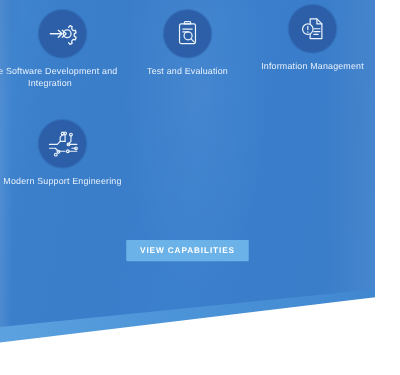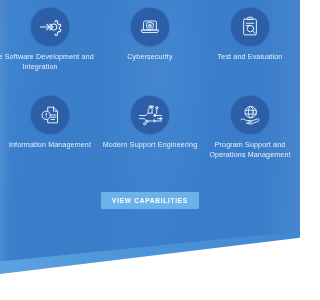--- a/index.html
+++ b/index.html
@@ -169,32 +169,20 @@
           <path d="M22.5 9.2l1.4-1.9 2.3 1.1-0.4 2.4 1.6 1.9 2.3-0.4 0.8 2.5-2 1.3 0 2.5 2 1.3-0.8 2.5-2.3-0.4-1.6 1.9 0.4 2.4-2.3 1.1-1.4-1.9"></path>
           <circle cx="21" cy="16" r="4.1"></circle>
           <path d="M3 16h11"></path>
           <path d="M11.5 12.3L15.6 16l-4.1 3.7"></path>
           <path d="M15.8 12.3L19.9 16l-4.1 3.7"></path>
         </svg>
       </div>
       <div class="cap-label">Agile Software Development and Integration</div>
     </div>
 
-    <div class="cap-item">
-      <div class="icon-circle">
-        <svg width="24" height="24" viewBox="0 0 32 32" fill="none" stroke="#eaf3fc" stroke-width="1.3" stroke-linecap="round" stroke-linejoin="round">
-          <path d="M7.5 9.5a1.5 1.5 0 0 1 1.5-1.5h14a1.5 1.5 0 0 1 1.5 1.5v10.5h-17z"></path>
-          <path d="M4.5 20h23l-1.6 3.4H6.1z"></path>
-          <path d="M16 9.6l4.4 1.7v3.4c0 2.6-1.8 4.6-4.4 5.5-2.6-0.9-4.4-2.9-4.4-5.5v-3.4z"></path>
-          <rect x="14.3" y="14.1" width="3.4" height="2.9" rx="0.5"></rect>
-          <path d="M14.9 14.1v-1.1a1.1 1.1 0 0 1 2.2 0v1.1"></path>
-        </svg>
-      </div>
-      <div class="cap-label">Cybersecurity</div>
-    </div>
 
     <div class="cap-item">
       <div class="icon-circle">
         <svg width="24" height="24" viewBox="0 0 32 32" fill="none" stroke="#eaf3fc" stroke-width="1.3" stroke-linecap="round" stroke-linejoin="round">
           <rect x="7.5" y="5.5" width="17" height="21" rx="1.6"></rect>
           <path d="M12.6 5.5V4.2a1.2 1.2 0 0 1 1.2-1.2h4.4a1.2 1.2 0 0 1 1.2 1.2v1.3z"></path>
           <path d="M11 11h10M11 14h6"></path>
           <circle cx="16.6" cy="18.2" r="4.3"></circle>
           <path d="M19.8 21.4l3.5 3.5"></path>
         </svg>
@@ -232,32 +220,20 @@
           <circle cx="11.2" cy="23.6" r="1.4"></circle>
           <circle cx="8.5" cy="26.5" r="1.4"></circle>
           <circle cx="21.5" cy="16" r="1.4"></circle>
           <circle cx="20.8" cy="23" r="1.4"></circle>
           <circle cx="29.2" cy="20" r="1.3"></circle>
         </svg>
       </div>
       <div class="cap-label">Modern Support Engineering</div>
     </div>
 
-    <div class="cap-item row2">
-      <div class="icon-circle">
-        <svg width="24" height="24" viewBox="0 0 32 32" fill="none" stroke="#eaf3fc" stroke-width="1.25" stroke-linecap="round" stroke-linejoin="round">
-          <circle cx="17" cy="12.2" r="7.6"></circle>
-          <ellipse cx="17" cy="12.2" rx="3.2" ry="7.6"></ellipse>
-          <path d="M9.6 9.6h14.8M9.6 14.8h14.8"></path>
-          <path d="M4 22.2c1.6-1 3-1.1 4.6-0.3l3.6 1.9h4.3c1 0 1.6 0.6 1.6 1.3s-0.6 1.3-1.6 1.3h-3.2"></path>
-          <path d="M13.8 23.8h4.9l7.4-2.6c1-0.4 1.9 0.2 2.1 1 0.2 0.8-0.3 1.5-1.1 1.9l-8.2 3.6c-0.9 0.4-1.6 0.5-2.6 0.3l-5.1-1.1"></path>
-        </svg>
-      </div>
-      <div class="cap-label">Program Support and Operations Management</div>
-    </div>
 
   </div>
 
   <div class="cta-wrap">
     <button class="cta-button">VIEW CAPABILITIES</button>
   </div>
 
   <div class="wave-light"></div>
   <div class="wave-white"></div>
 

